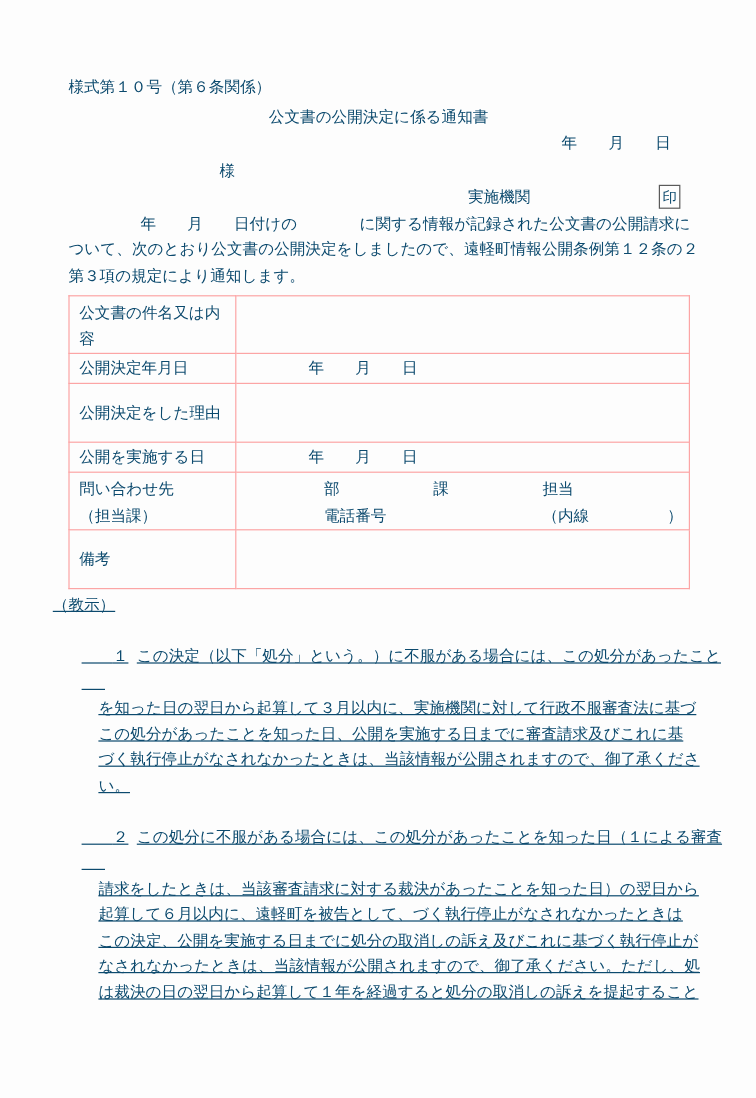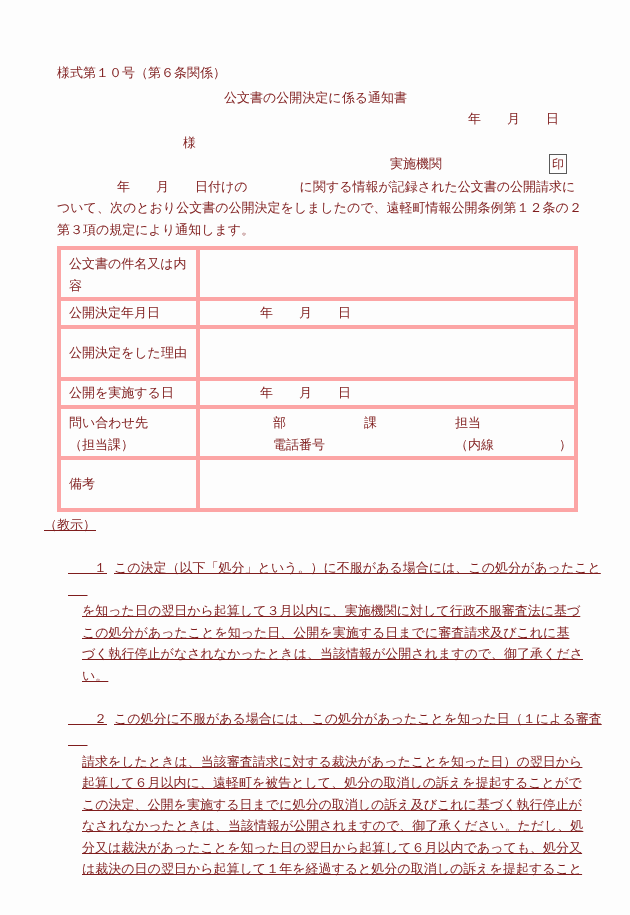--- a/index.html
+++ b/index.html
@@ -5,21 +5,21 @@
   html, body { margin: 0; padding: 0; background: #ffffff; }
   .page {
     width: 630px;
     height: 915px;
     background: #fdfdfd;
     box-sizing: border-box;
     padding: 62px 56px 0 57px;
     font-family: "Liberation Serif", "DejaVu Serif", serif;
     font-size: 13px;
     line-height: 21.5px;
-    color: #7f1d1d;
+    color: #0c4a6e;
     overflow: hidden;
     position: relative;
   }
   .form-number { white-space: pre; }
   .doc-title { text-align: center; margin-top: 3px; white-space: pre; }
   .date-line { text-align: right; padding-right: 15px; white-space: pre; }
   .addressee { padding-left: 126px; margin-top: 2px; white-space: pre; }
   .issuer-line { display: flex; align-items: center; height: 21.5px; }
   .issuer-label { margin-left: 333px; white-space: pre; }
   .seal-box {
@@ -35,21 +35,21 @@
 
   table.decision {
     border-collapse: collapse;
     table-layout: fixed;
     width: 517px;
     margin-top: 6px;
   }
   col.c1 { width: 139px; }
   col.c2 { width: 378px; }
   table.decision td {
-    border: 4px solid #fca5a5;
+    border: 1px solid #fca5a5;
     padding: 1px 4px 1px 8px;
     vertical-align: middle;
     overflow: hidden;
   }
   tr.r1 td { height: 42px; vertical-align: top; padding-top: 3px; }
   tr.r2 td { height: 22px; }
   tr.r3 td { height: 46px; }
   tr.r4 td { height: 22px; margin-top: 36px; }
   tr.r5 td { height: 42px; vertical-align: top; padding-top: 3px; }
   tr.r6 td { height: 46px; }
@@ -137,21 +137,20 @@
       <div class="notice-line notice-cont">この処分があったことを知った日、公開を実施する日までに審査請求及びこれに基</div>
       <div class="notice-line notice-cont">づく執行停止がなされなかったときは、当該情報が公開されますので、御了承くださ</div>
       <div class="notice-line notice-cont">い。</div>
     </div>
 
     <div class="notice-item">
       <div class="notice-line notice-first">
         <span class="notice-no">２</span><span>この処分に不服がある場合には、この処分があったことを知った日（１による審査</span>
       </div>
       <div class="notice-line notice-cont">請求をしたときは、当該審査請求に対する裁決があったことを知った日）の翌日から</div>
-      <div class="notice-line notice-cont">起算して６月以内に、遠軽町を被告として、処分の取消しの訴えを提起することがで</div>
+      <div class="notice-line notice-cont">起算して６月以内に、遠軽町を被告として、づく執行停止がなされなかったときは</div>
       <div class="notice-line notice-cont">この決定、公開を実施する日までに処分の取消しの訴え及びこれに基づく執行停止が</div>
       <div class="notice-line notice-cont">なされなかったときは、当該情報が公開されますので、御了承ください。ただし、処</div>
-      <div class="notice-line notice-cont">分又は裁決があったことを知った日の翌日から起算して６月以内であっても、処分又</div>
       <div class="notice-line notice-cont">は裁決の日の翌日から起算して１年を経過すると処分の取消しの訴えを提起すること</div>
     </div>
   </div>
 
 </div>
 
 </body></html>

